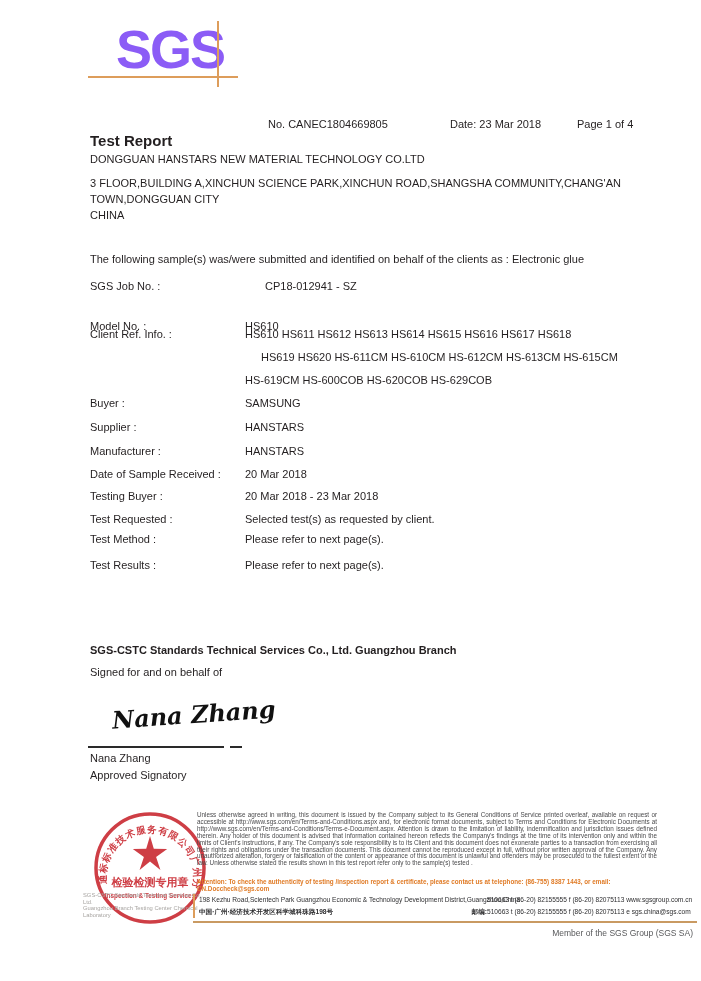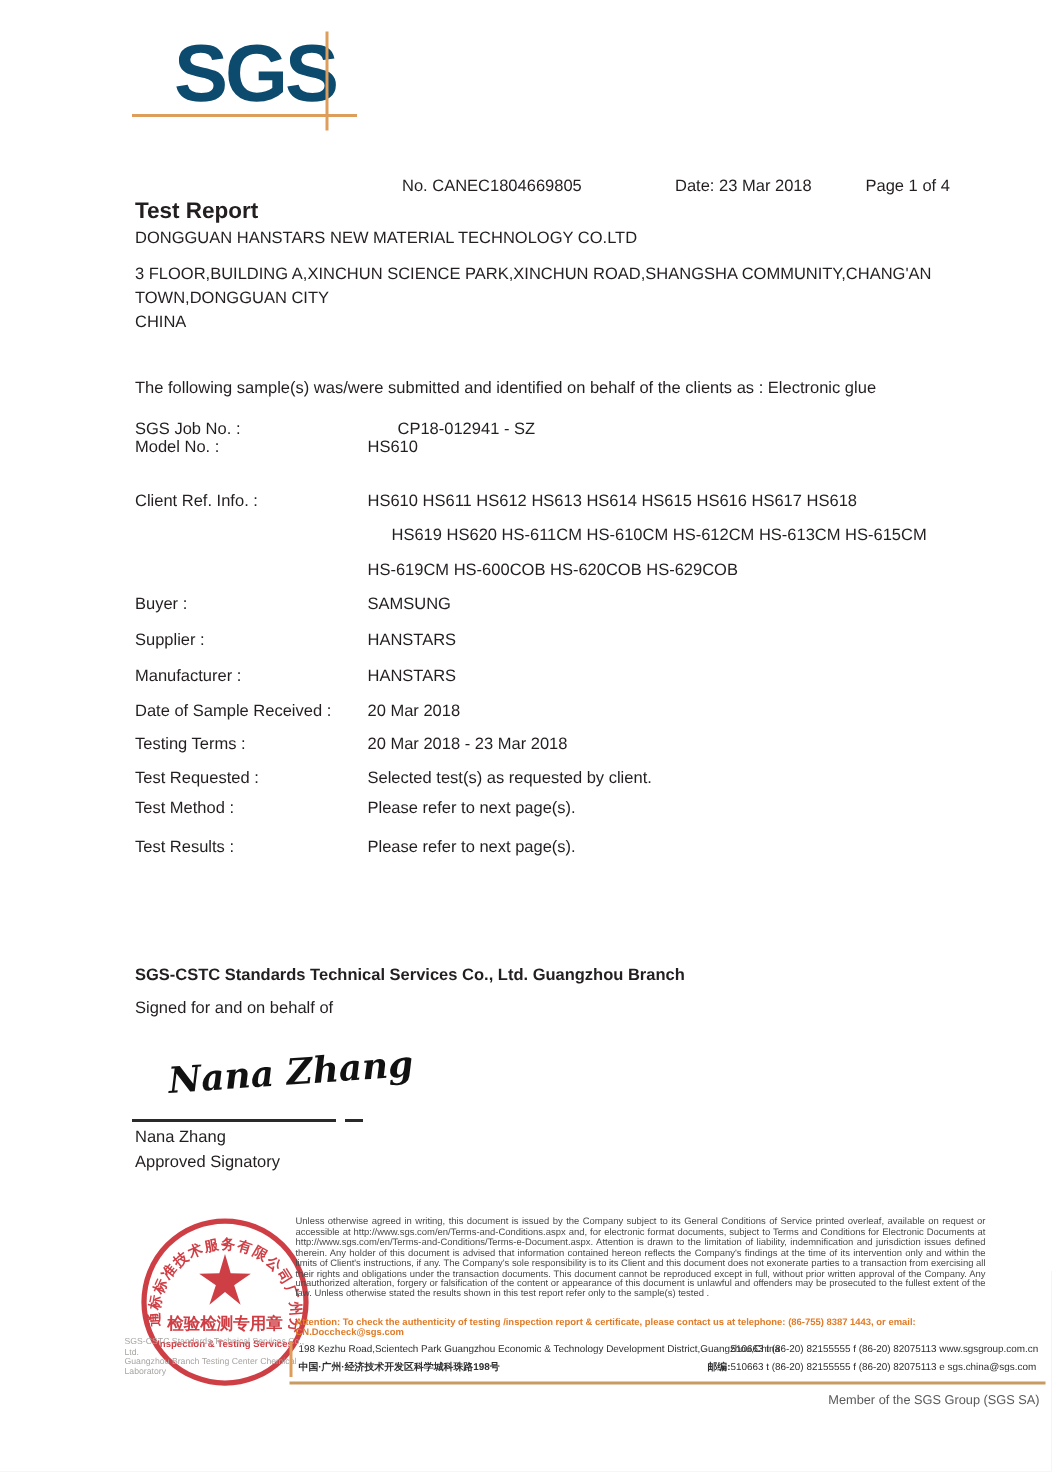--- a/index.html
+++ b/index.html
@@ -5,21 +5,21 @@
   * { margin:0; padding:0; box-sizing:border-box; }
   body { background:#e8e8e8; font-family:"Liberation Sans", sans-serif; }
   .page {
     position:relative; width:701px; height:981px; margin:0 auto;
     background:#ffffff; color:#231f20; overflow:hidden;
     font-family:"Liberation Sans", sans-serif;
   }
 
   
   .logo-text { position:absolute; left:116px; top:22px; font-size:54px; font-weight:bold;
-    color:#0c4a6e; letter-spacing:-2px; line-height:54px; }
+    color:#8b5cf6; letter-spacing:-2px; line-height:54px; }
   .logo-hline { position:absolute; left:88px; top:76px; width:150px; height:2px; background:#dd9d5b; }
   .logo-vline { position:absolute; left:217px; top:21px; width:2px; height:66px; background:#dd9d5b; }
 
   
   .title { position:absolute; left:90px; top:115px; font-size:15px; font-weight:bold;margin-top:17px; }
   .hmeta { position:absolute; top:118px; font-size:11px; }
   .company { position:absolute; left:90px; top:153px; font-size:11px; }
   .addr { position:absolute; left:90px; font-size:11px; }
 
   .intro { position:absolute; left:90px; top:253px; font-size:11px; }
@@ -74,21 +74,21 @@
   <div class="addr" style="top:177px;">3 FLOOR,BUILDING A,XINCHUN SCIENCE PARK,XINCHUN ROAD,SHANGSHA COMMUNITY,CHANG'AN</div>
   <div class="addr" style="top:193px;">TOWN,DONGGUAN CITY</div>
   <div class="addr" style="top:209px;">CHINA</div>
 
   <div class="intro">The following sample(s) was/were submitted and identified on behalf of the clients as : Electronic glue</div>
 
   <div class="row" style="top:280px;gap:20px;">
     <span class="lbl">SGS Job No. :</span>
     <span class="val">CP18-012941 - SZ</span>
   </div>
-  <div class="row" style="top:292px;align-items:center;">
+  <div class="row" style="top:320px;align-items:center;">
     <span class="lbl">Model No. :</span>
     <span class="val">HS610</span>
   </div>
   <div class="row" style="top:328px;justify-content:flex-end;">
     <span class="lbl">Client Ref. Info. :</span>
     <span class="val">HS610 HS611  HS612  HS613  HS614  HS615  HS616   HS617  HS618</span>
   </div>
   <div class="row" style="top:351px;gap:16px;">
     <span class="lbl"></span>
     <span class="val">HS619  HS620 HS-611CM  HS-610CM  HS-612CM  HS-613CM  HS-615CM</span>
@@ -107,21 +107,21 @@
   </div>
   <div class="row" style="top:445px;">
     <span class="lbl">Manufacturer :</span>
     <span class="val">HANSTARS</span>
   </div>
   <div class="row" style="top:468px;">
     <span class="lbl">Date of Sample Received :</span>
     <span class="val">20 Mar 2018</span>
   </div>
   <div class="row" style="top:490px;">
-    <span class="lbl">Testing Terms :</span>
+    <span class="lbl">Testing Buyer :</span>
     <span class="val">20 Mar 2018 - 23 Mar 2018</span>
   </div>
   <div class="row" style="top:513px;">
     <span class="lbl">Test Requested :</span>
     <span class="val">Selected test(s) as requested by client.</span>
   </div>
   <div class="row" style="top:533px;">
     <span class="lbl">Test Method :</span>
     <span class="val">Please refer to next page(s).</span>
   </div>

